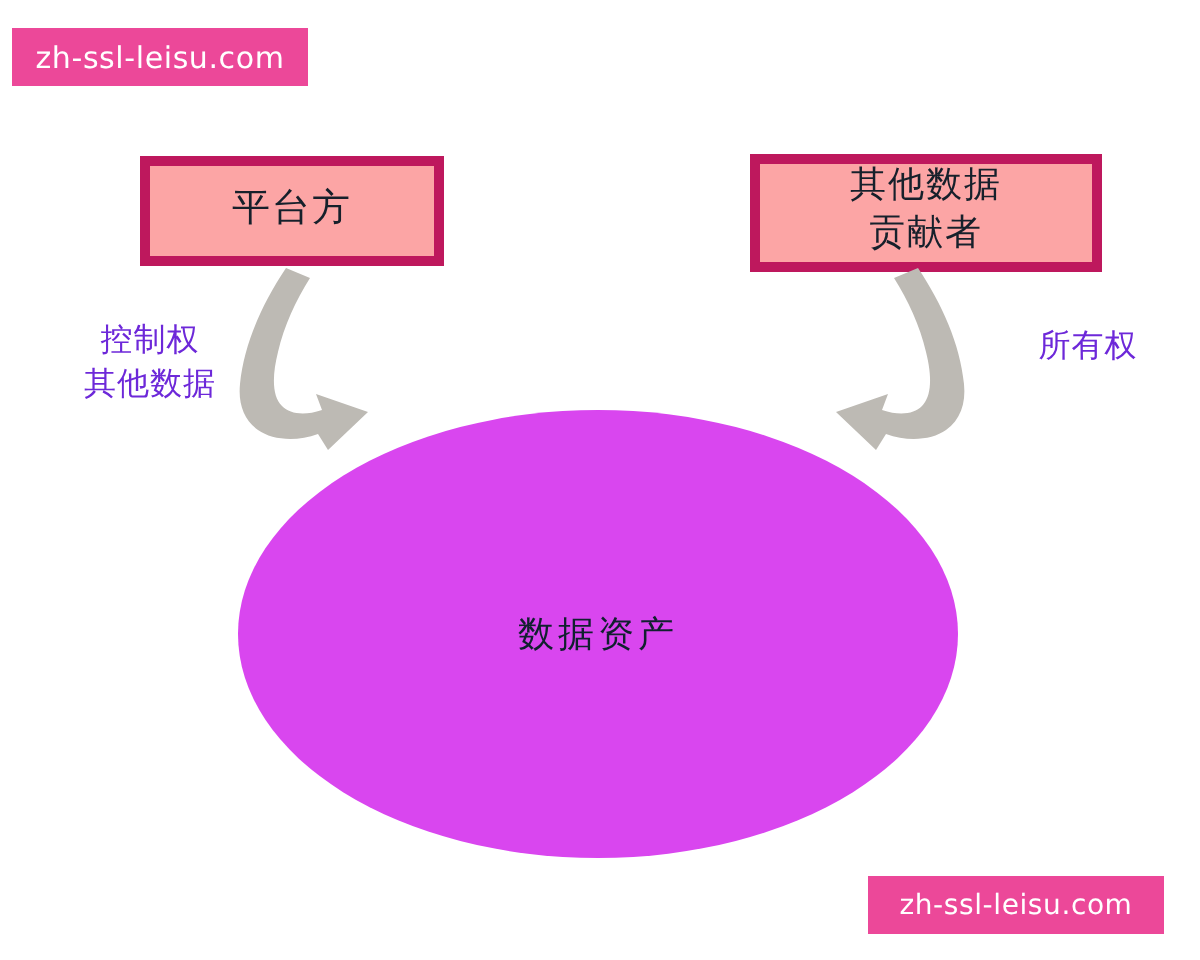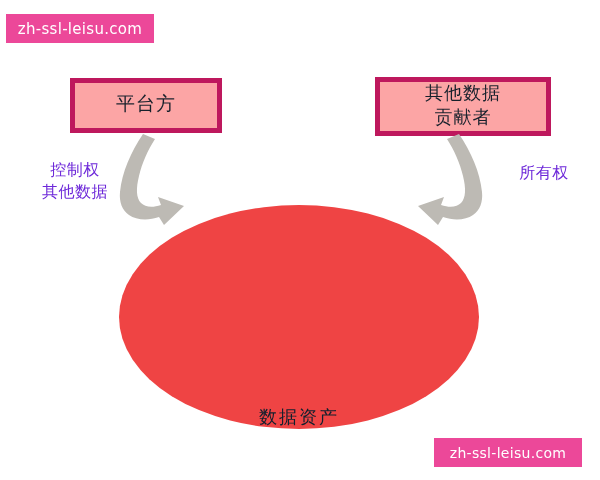--- a/index.html
+++ b/index.html
@@ -99,24 +99,24 @@
   }
   .side-label .line2 { display: block; }
 
   
   #ellipse-asset {
     position: absolute;
     left: 119px;
     top: 205px;
     width: 360px;
     height: 224px;
-    background: #ef4444;
+    background: #d946ef;
     border-radius: 50%;
     display: flex;
-    align-items: flex-end;
+    align-items: center;
     justify-content: center;
   }
   #ellipse-asset .ellipse-text {
     font-family: "DejaVu Sans", "Liberation Sans", sans-serif;
     font-size: 18px;
     letter-spacing: 2px;
     color: #10202e;
   }
 
   

